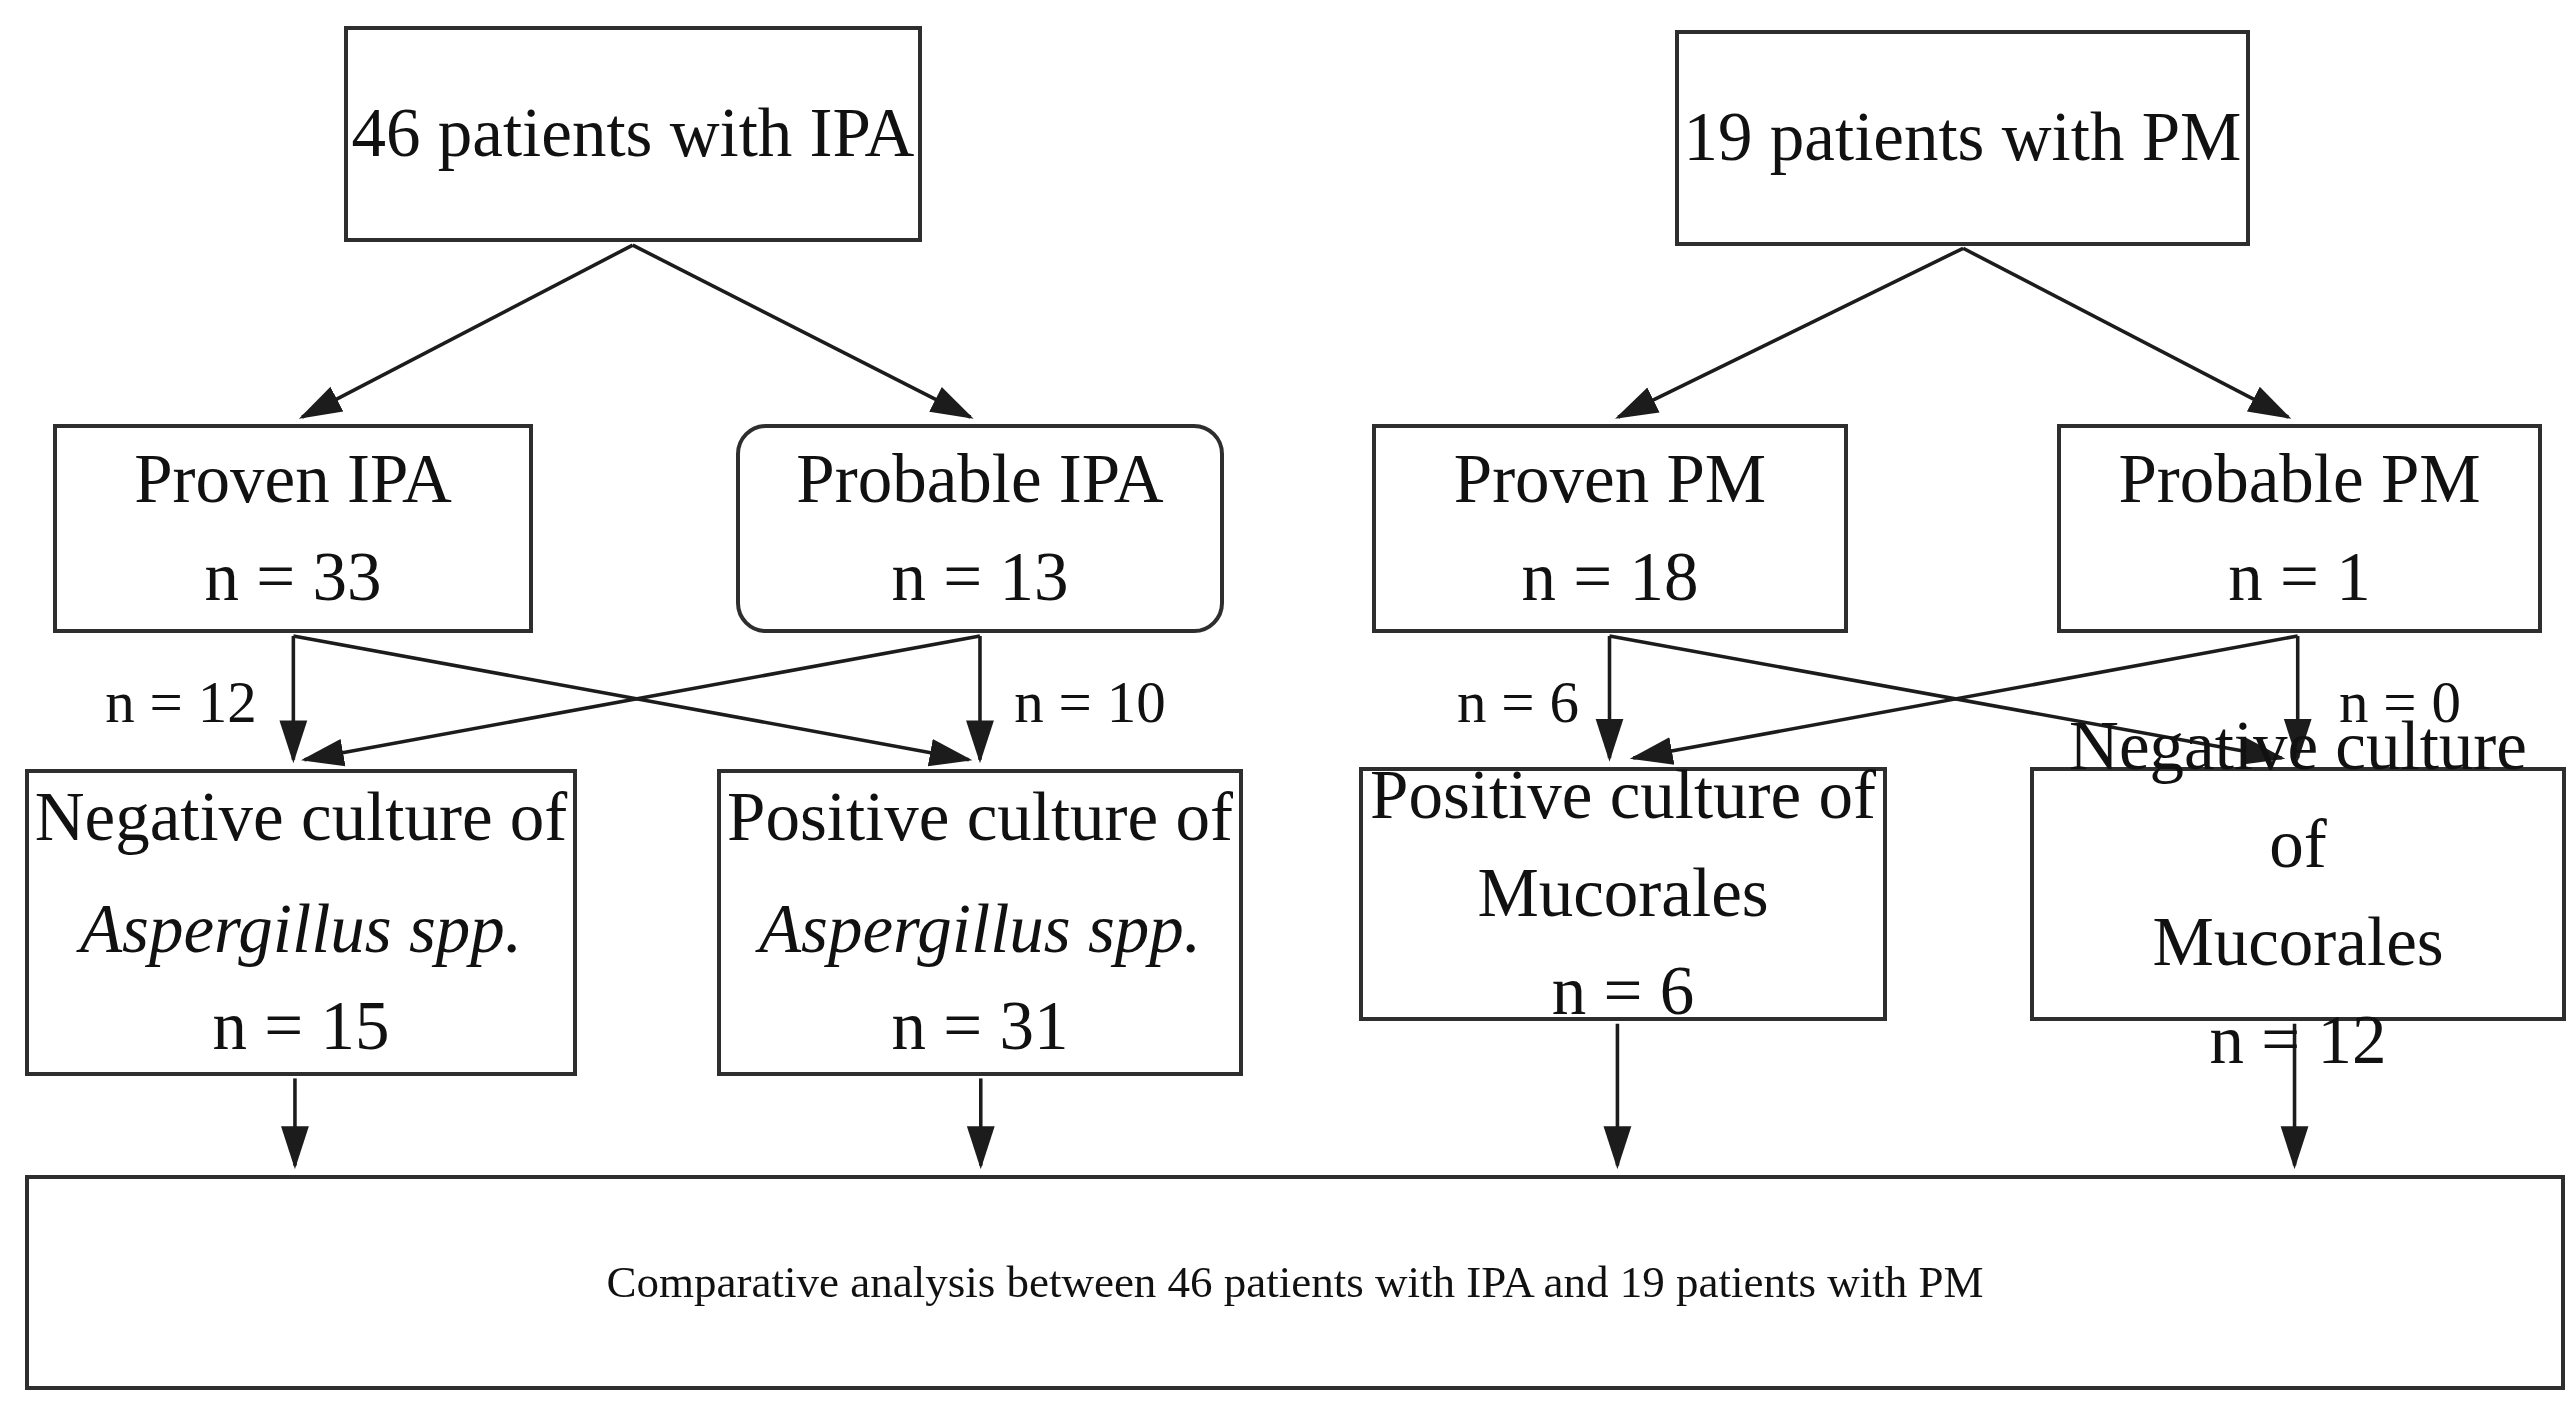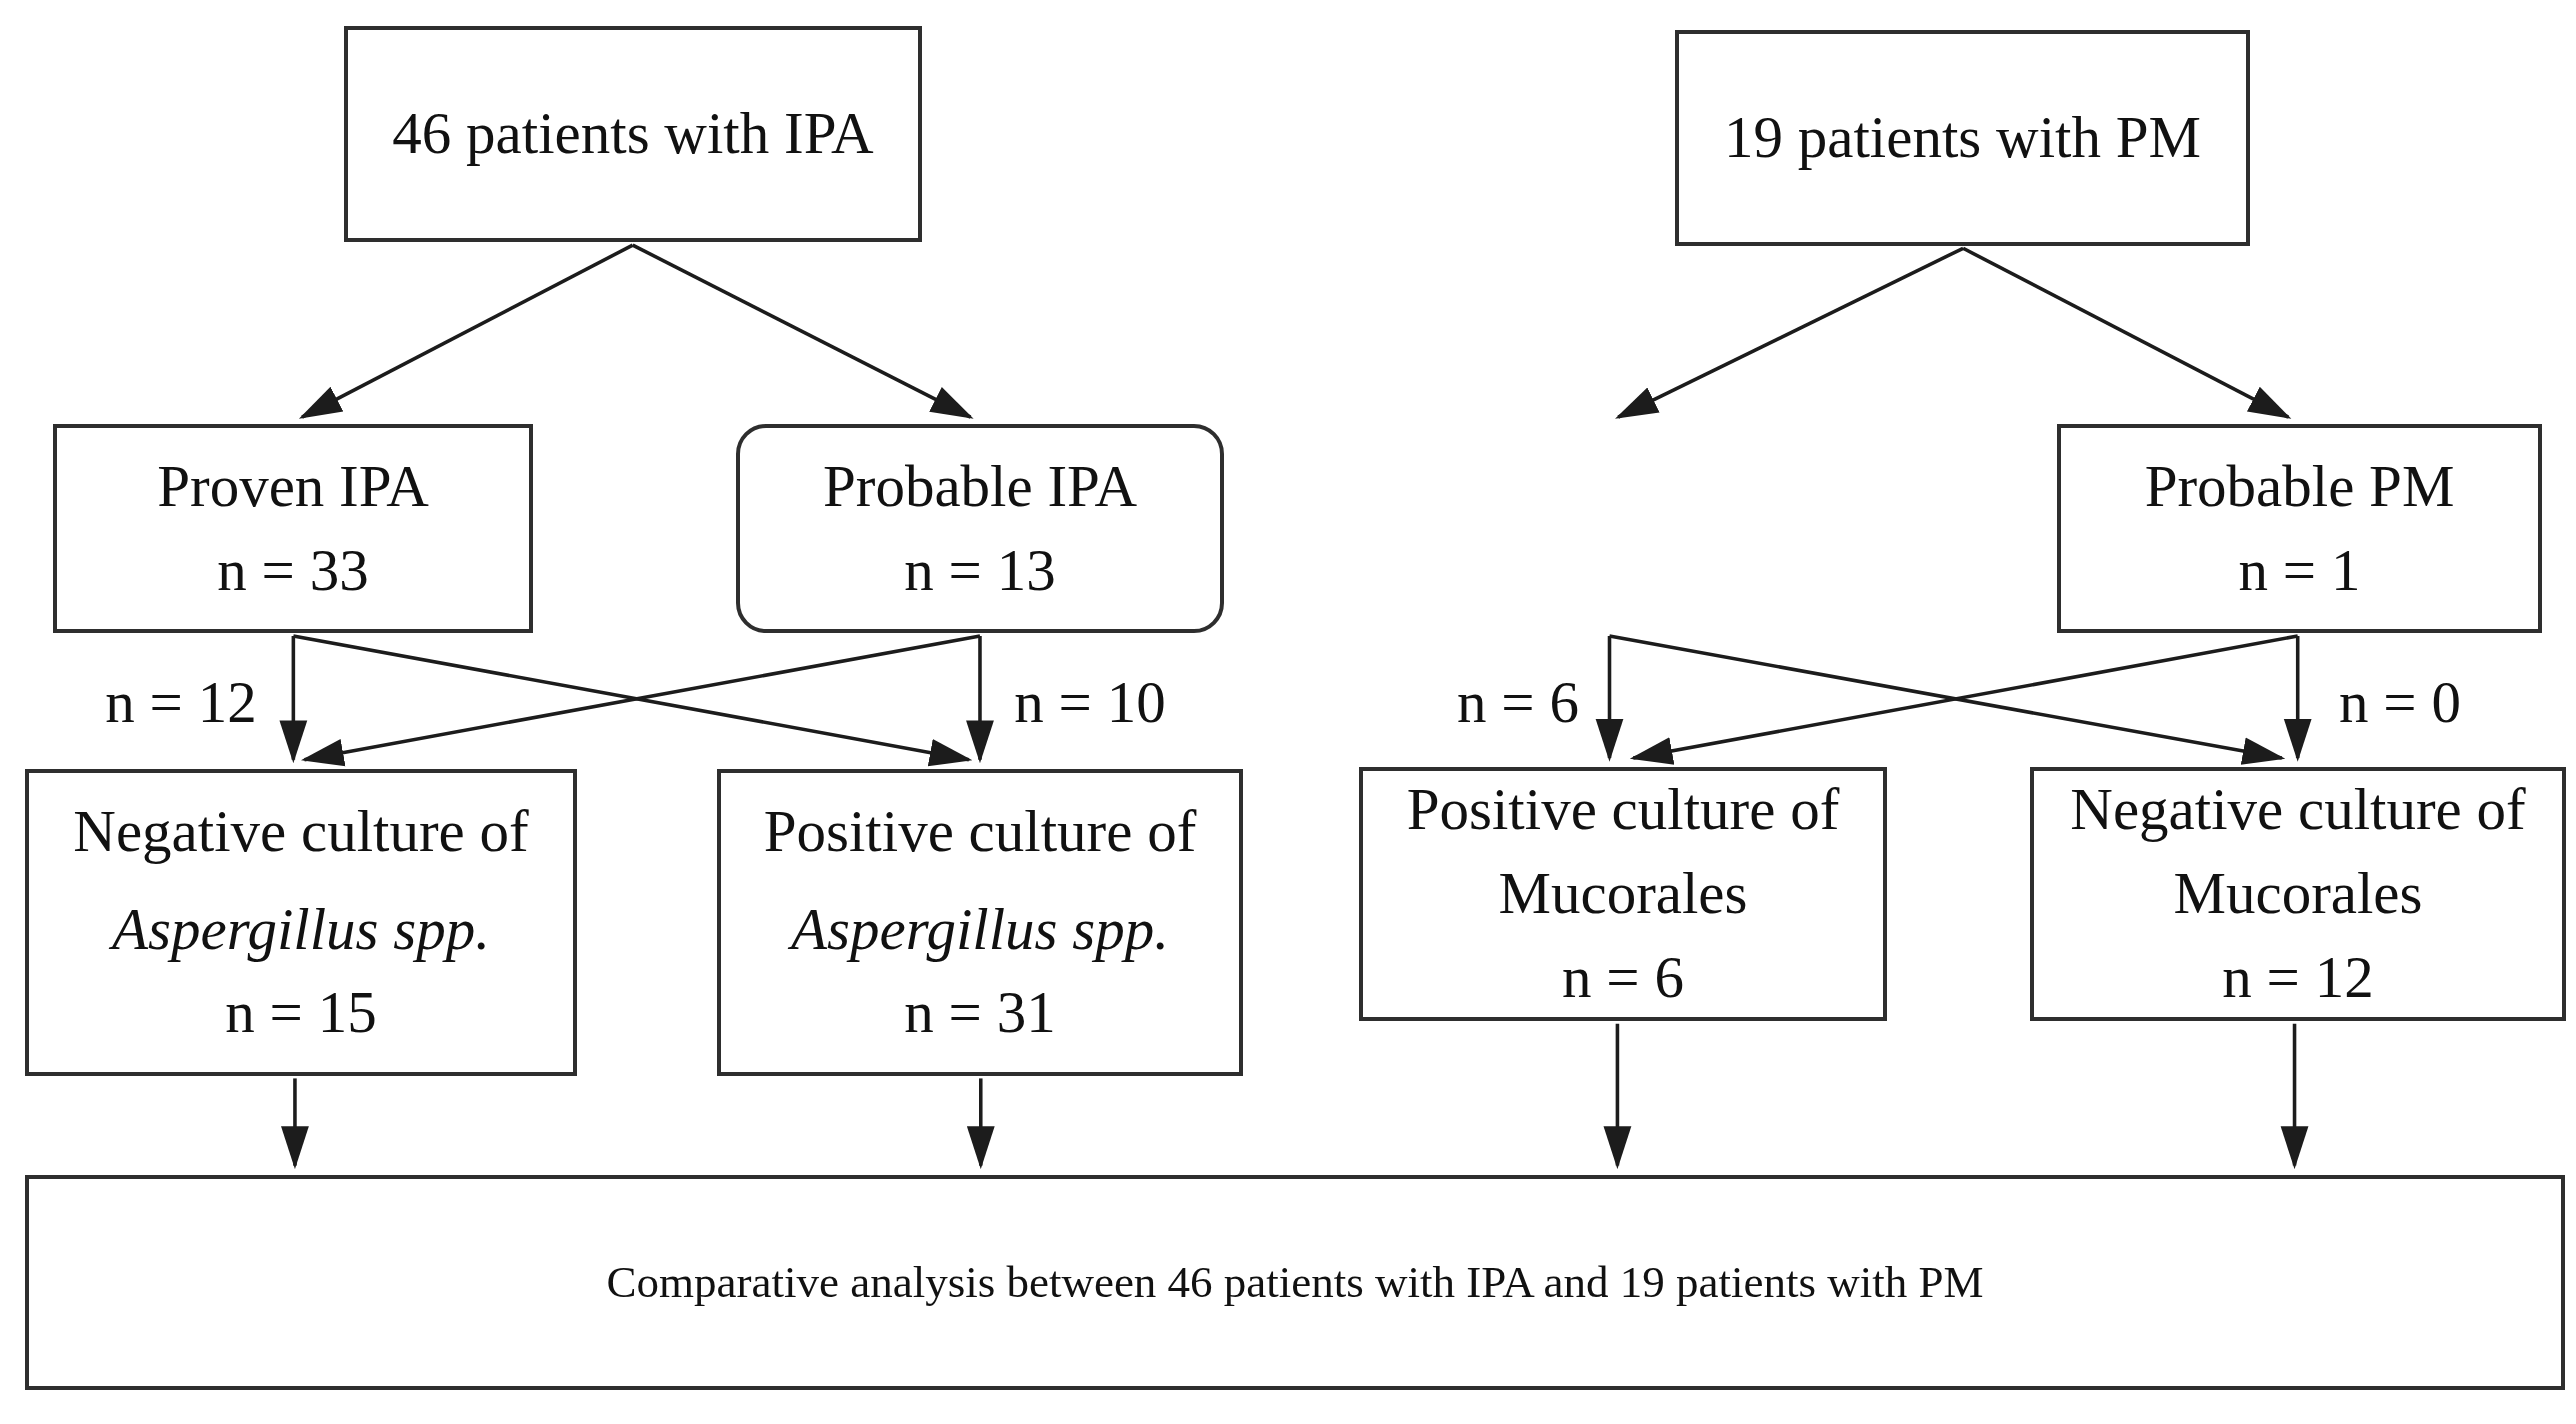--- a/index.html
+++ b/index.html
@@ -22,21 +22,21 @@
   .box {
     position: absolute;
     box-sizing: border-box;
     border: 4.8px solid #2e2e2e;
     background: #ffffff;
     display: flex;
     flex-direction: column;
     align-items: center;
     justify-content: center;
     text-align: center;
-    font-size: 59px;
+    font-size: 69px;
     line-height: 1.42;
     z-index: 2;
   }
   .box .ital { font-style: italic; margin-top: 14px; }
   .edge-label {
     position: absolute;
     transform: translate(-50%, -50%);
     font-size: 59px;
     white-space: nowrap;
     z-index: 2;
@@ -101,20 +101,24 @@
   </div>
 
   <div class="box" id="ipa-proven">
     <span>Proven IPA</span>
     <span>n = 33</span>
   </div>
   <div class="box" id="ipa-probable">
     <span>Probable IPA</span>
     <span>n = 13</span>
   </div>
+  <div class="box" id="pm-proven">
+    <span>Proven PM</span>
+    <span>n = 18</span>
+  </div>
   <div class="box" id="pm-probable">
     <span>Probable PM</span>
     <span>n = 1</span>
   </div>
 
   <div class="edge-label" id="lbl-n12">n = 12</div>
   <div class="edge-label" id="lbl-n10">n = 10</div>
   <div class="edge-label" id="lbl-n6">n = 6</div>
   <div class="edge-label" id="lbl-n0">n = 0</div>
 

